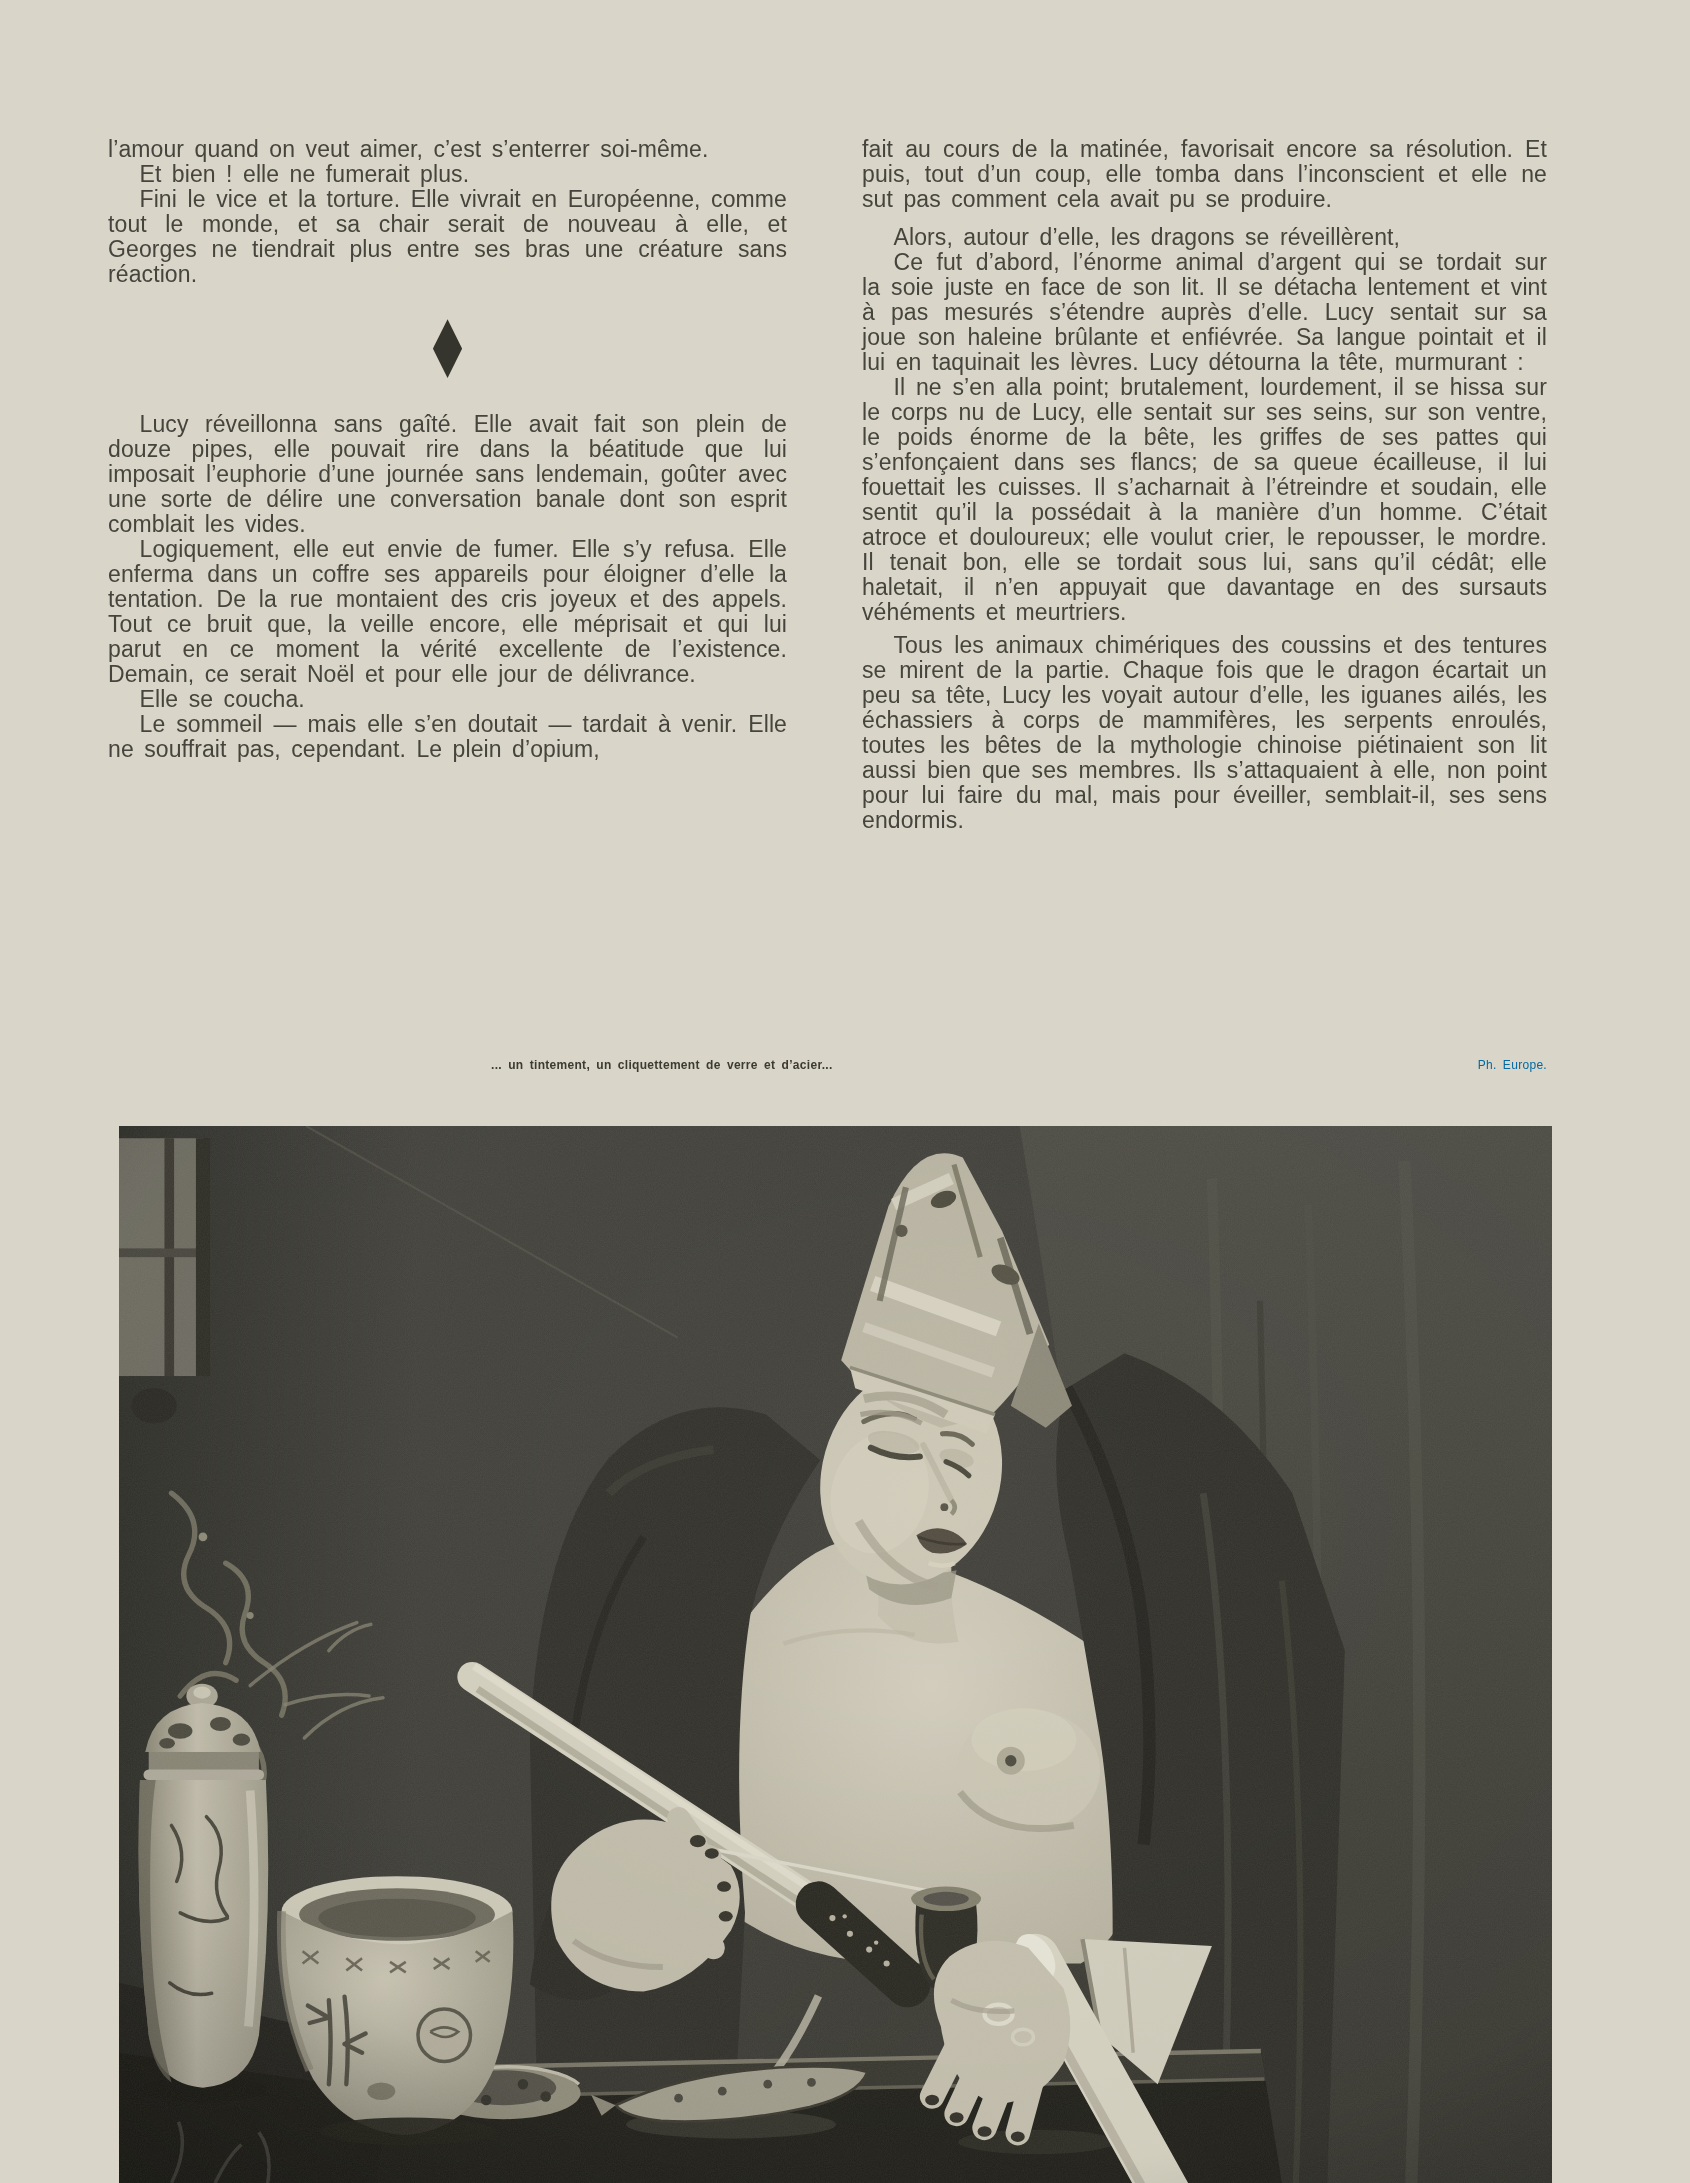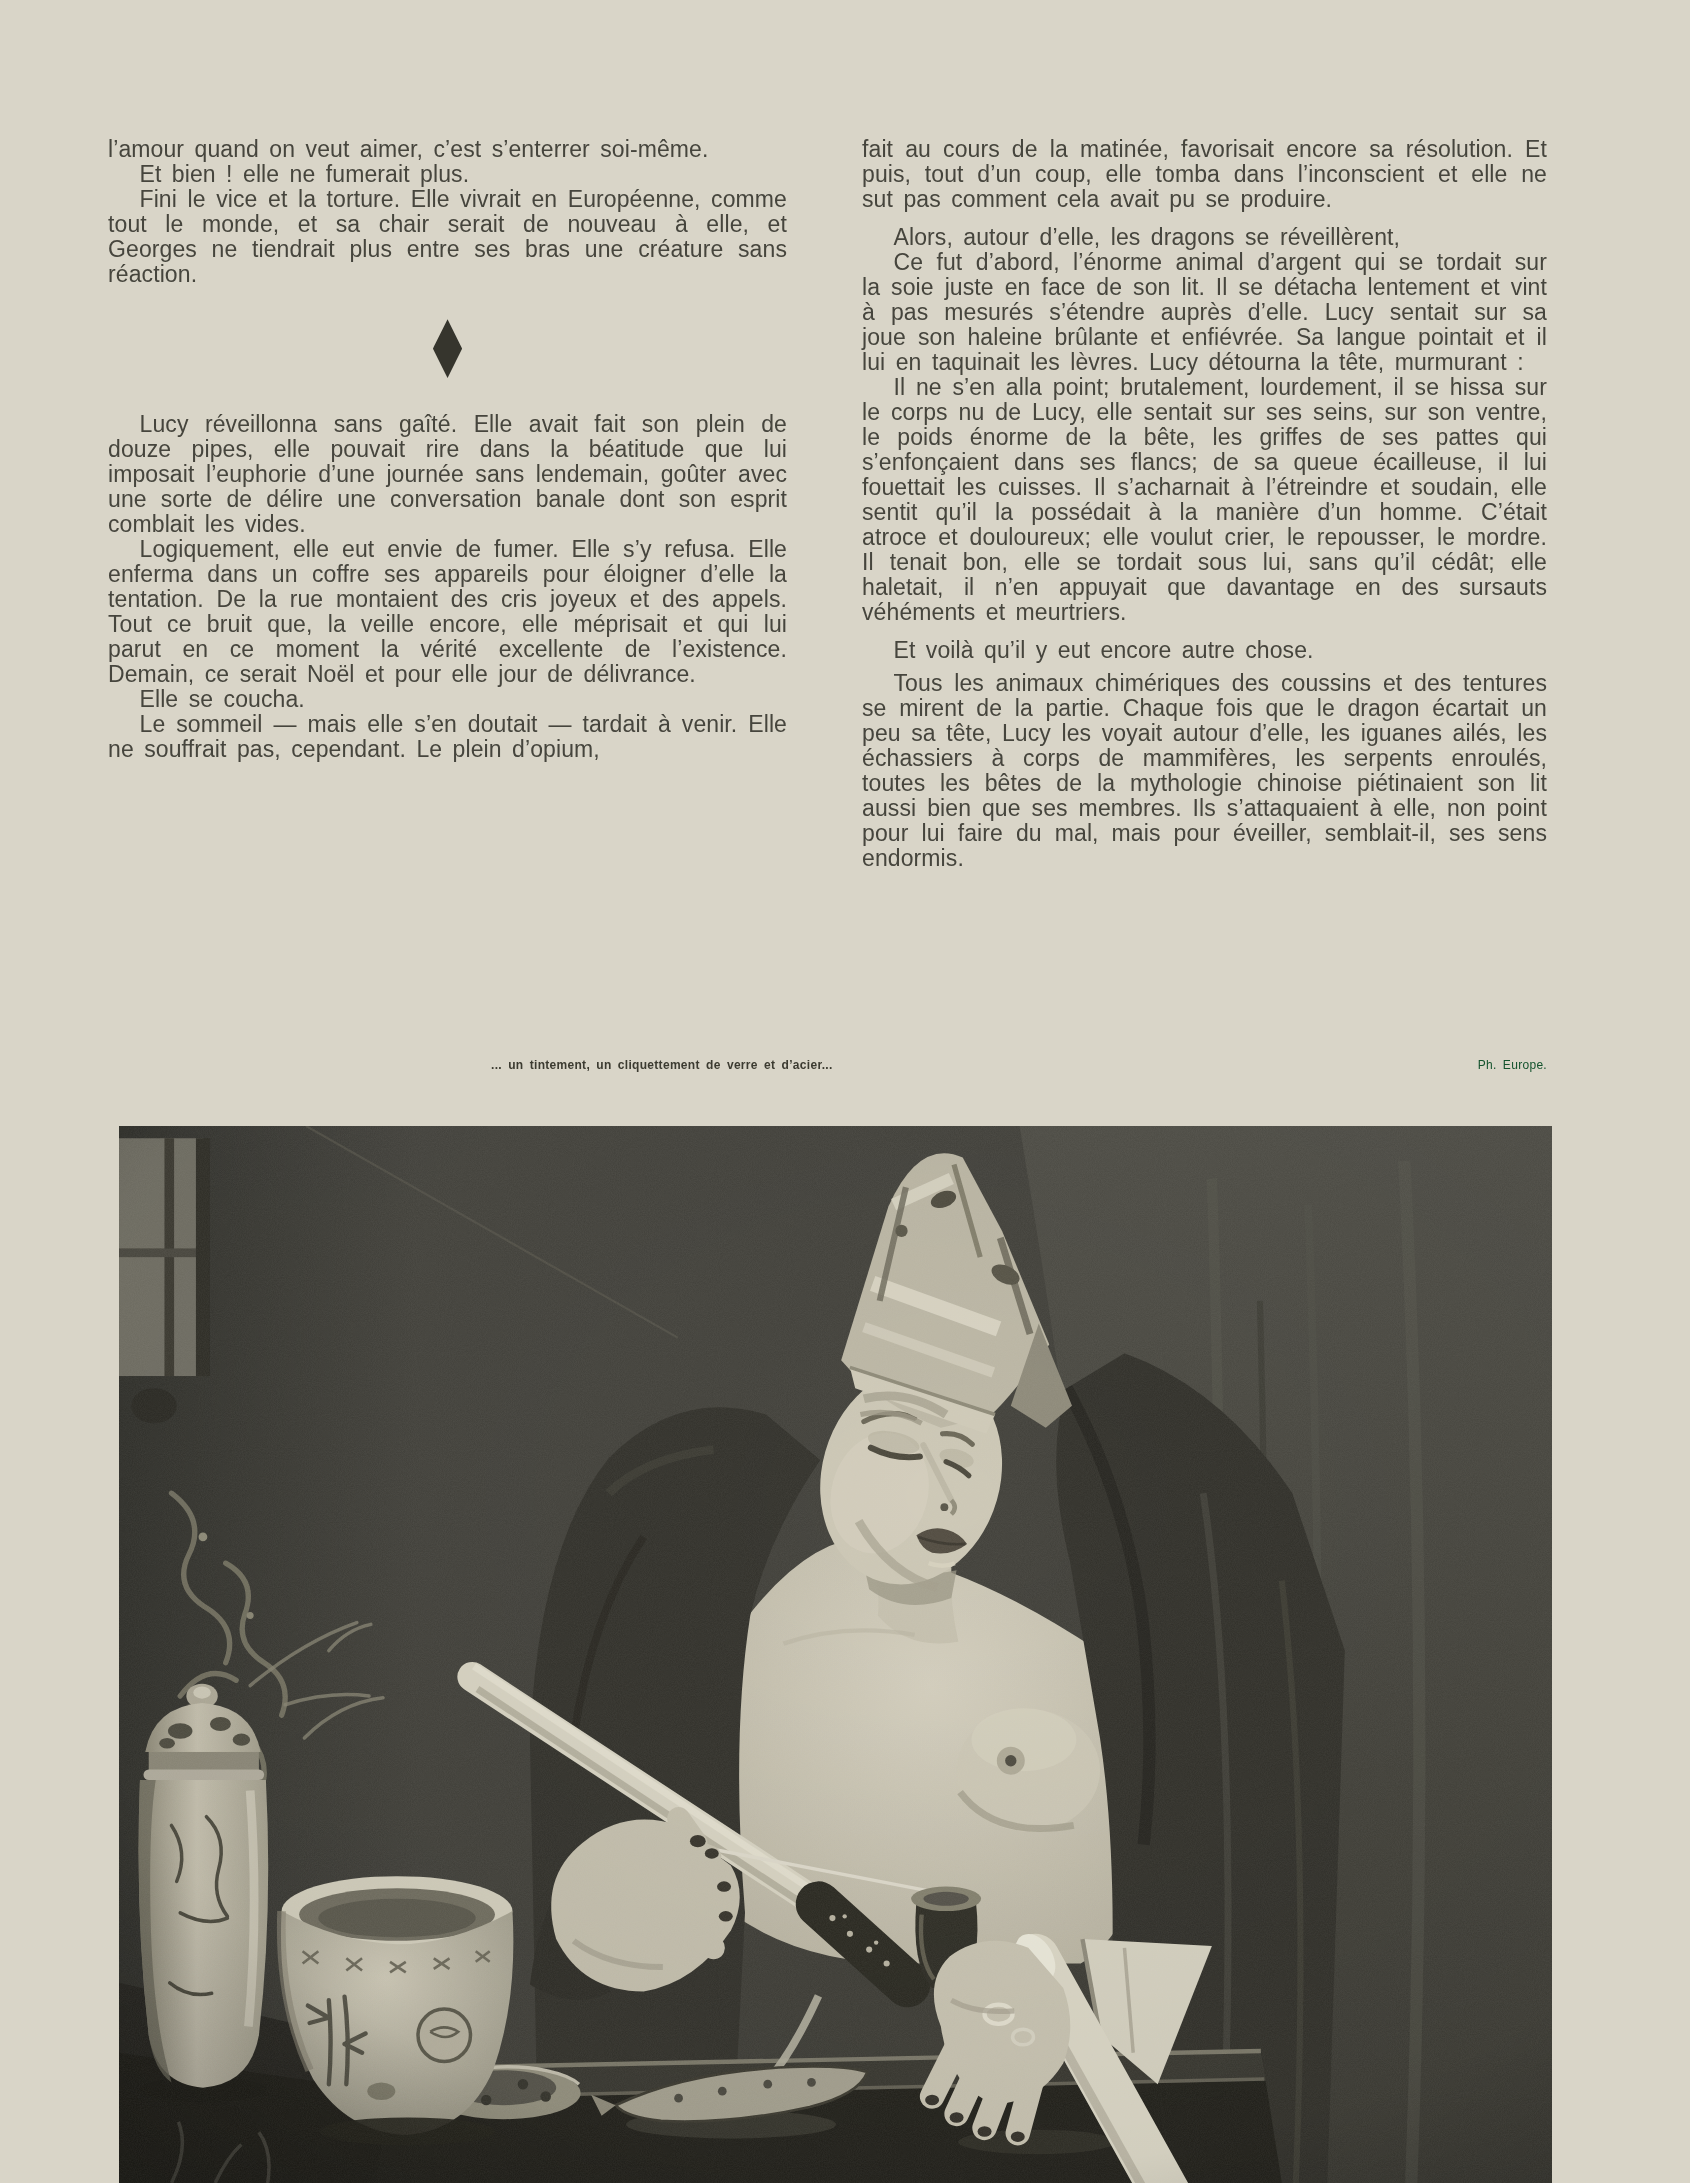--- a/index.html
+++ b/index.html
@@ -40,21 +40,21 @@
     transform:scaleY(1.55);display:inline-block;
   }
   
   .caption-row{
     position:absolute;left:108px;top:1058px;width:1439px;
     display:flex;align-items:flex-end;
     font-weight:bold;font-size:12px;color:#3c3b31;
     letter-spacing:0.3px;word-spacing:0.22em;
   }
   .caption-text{margin-left:383px;}
-  .caption-credit{margin-left:auto;font-weight:normal;color:#14532d;}
+  .caption-credit{margin-left:auto;font-weight:normal;color:#0369a1;}
   
   .photo-frame{
     position:absolute;left:119px;top:1126px;width:1433px;height:1057px;
     overflow:hidden;background:#3c3b35;
   }
   svg.photo{width:100%;height:100%;display:block;}
 </style>
 </head>
 <body>
 
@@ -71,21 +71,20 @@
       <p class="indent">Lucy réveillonna sans gaîté. Elle avait fait son plein de douze pipes, elle pouvait rire dans la béatitude que lui imposait l’euphorie d’une journée sans lendemain, goûter avec une sorte de délire une conversation banale dont son esprit comblait les vides.</p>
       <p class="indent">Logiquement, elle eut envie de fumer. Elle s’y refusa. Elle enferma dans un coffre ses appareils pour éloigner d’elle la tentation. De la rue montaient des cris joyeux et des appels. Tout ce bruit que, la veille encore, elle méprisait et qui lui parut en ce moment la vérité excellente de l’existence. Demain, ce serait Noël et pour elle jour de délivrance.</p>
       <p class="indent">Elle se coucha.</p>
       <p class="indent">Le sommeil — mais elle s’en doutait — tardait à venir. Elle ne souffrait pas, cependant. Le plein d’opium,</p>
     </div>
     <div class="col right">
       <p>fait au cours de la matinée, favorisait encore sa résolution. Et puis, tout d’un coup, elle tomba dans l’inconscient et elle ne sut pas comment cela avait pu se produire.</p>
       <p class="indent gap-lg">Alors, autour d’elle, les dragons se réveillèrent,</p>
       <p class="indent">Ce fut d’abord, l’énorme animal d’argent qui se tordait sur la soie juste en face de son lit. Il se détacha lentement et vint à pas mesurés s’étendre auprès d’elle. Lucy sentait sur sa joue son haleine brûlante et enfiévrée. Sa langue pointait et il lui en taquinait les lèvres. Lucy détourna la tête, murmurant :</p>
       <p class="indent">Il ne s’en alla point; brutalement, lourdement, il se hissa sur le corps nu de Lucy, elle sentait sur ses seins, sur son ventre, le poids énorme de la bête, les griffes de ses pattes qui s’enfonçaient dans ses flancs; de sa queue écailleuse, il lui fouettait les cuisses. Il s’acharnait à l’étreindre et soudain, elle sentit qu’il la possédait à la manière d’un homme. C’était atroce et douloureux; elle voulut crier, le repousser, le mordre. Il tenait bon, elle se tordait sous lui, sans qu’il cédât; elle haletait, il n’en appuyait que davantage en des sursauts véhéments et meurtriers.</p>
-      <p class="indent gap-lg">Et voilà qu’il y eut encore autre chose.</p>
       <p class="indent gap-sm">Tous les animaux chimériques des coussins et des tentures se mirent de la partie. Chaque fois que le dragon écartait un peu sa tête, Lucy les voyait autour d’elle, les iguanes ailés, les échassiers à corps de mammifères, les serpents enroulés, toutes les bêtes de la mythologie chinoise piétinaient son lit aussi bien que ses membres. Ils s’attaquaient à elle, non point pour lui faire du mal, mais pour éveiller, semblait-il, ses sens endormis.</p>
     </div>
   </div>
 
   <div class="caption-row">
     <span class="caption-text">... un tintement, un cliquettement de verre et d’acier...</span>
     <span class="caption-credit">Ph. Europe.</span>
   </div>
 
   <div class="photo-frame">

